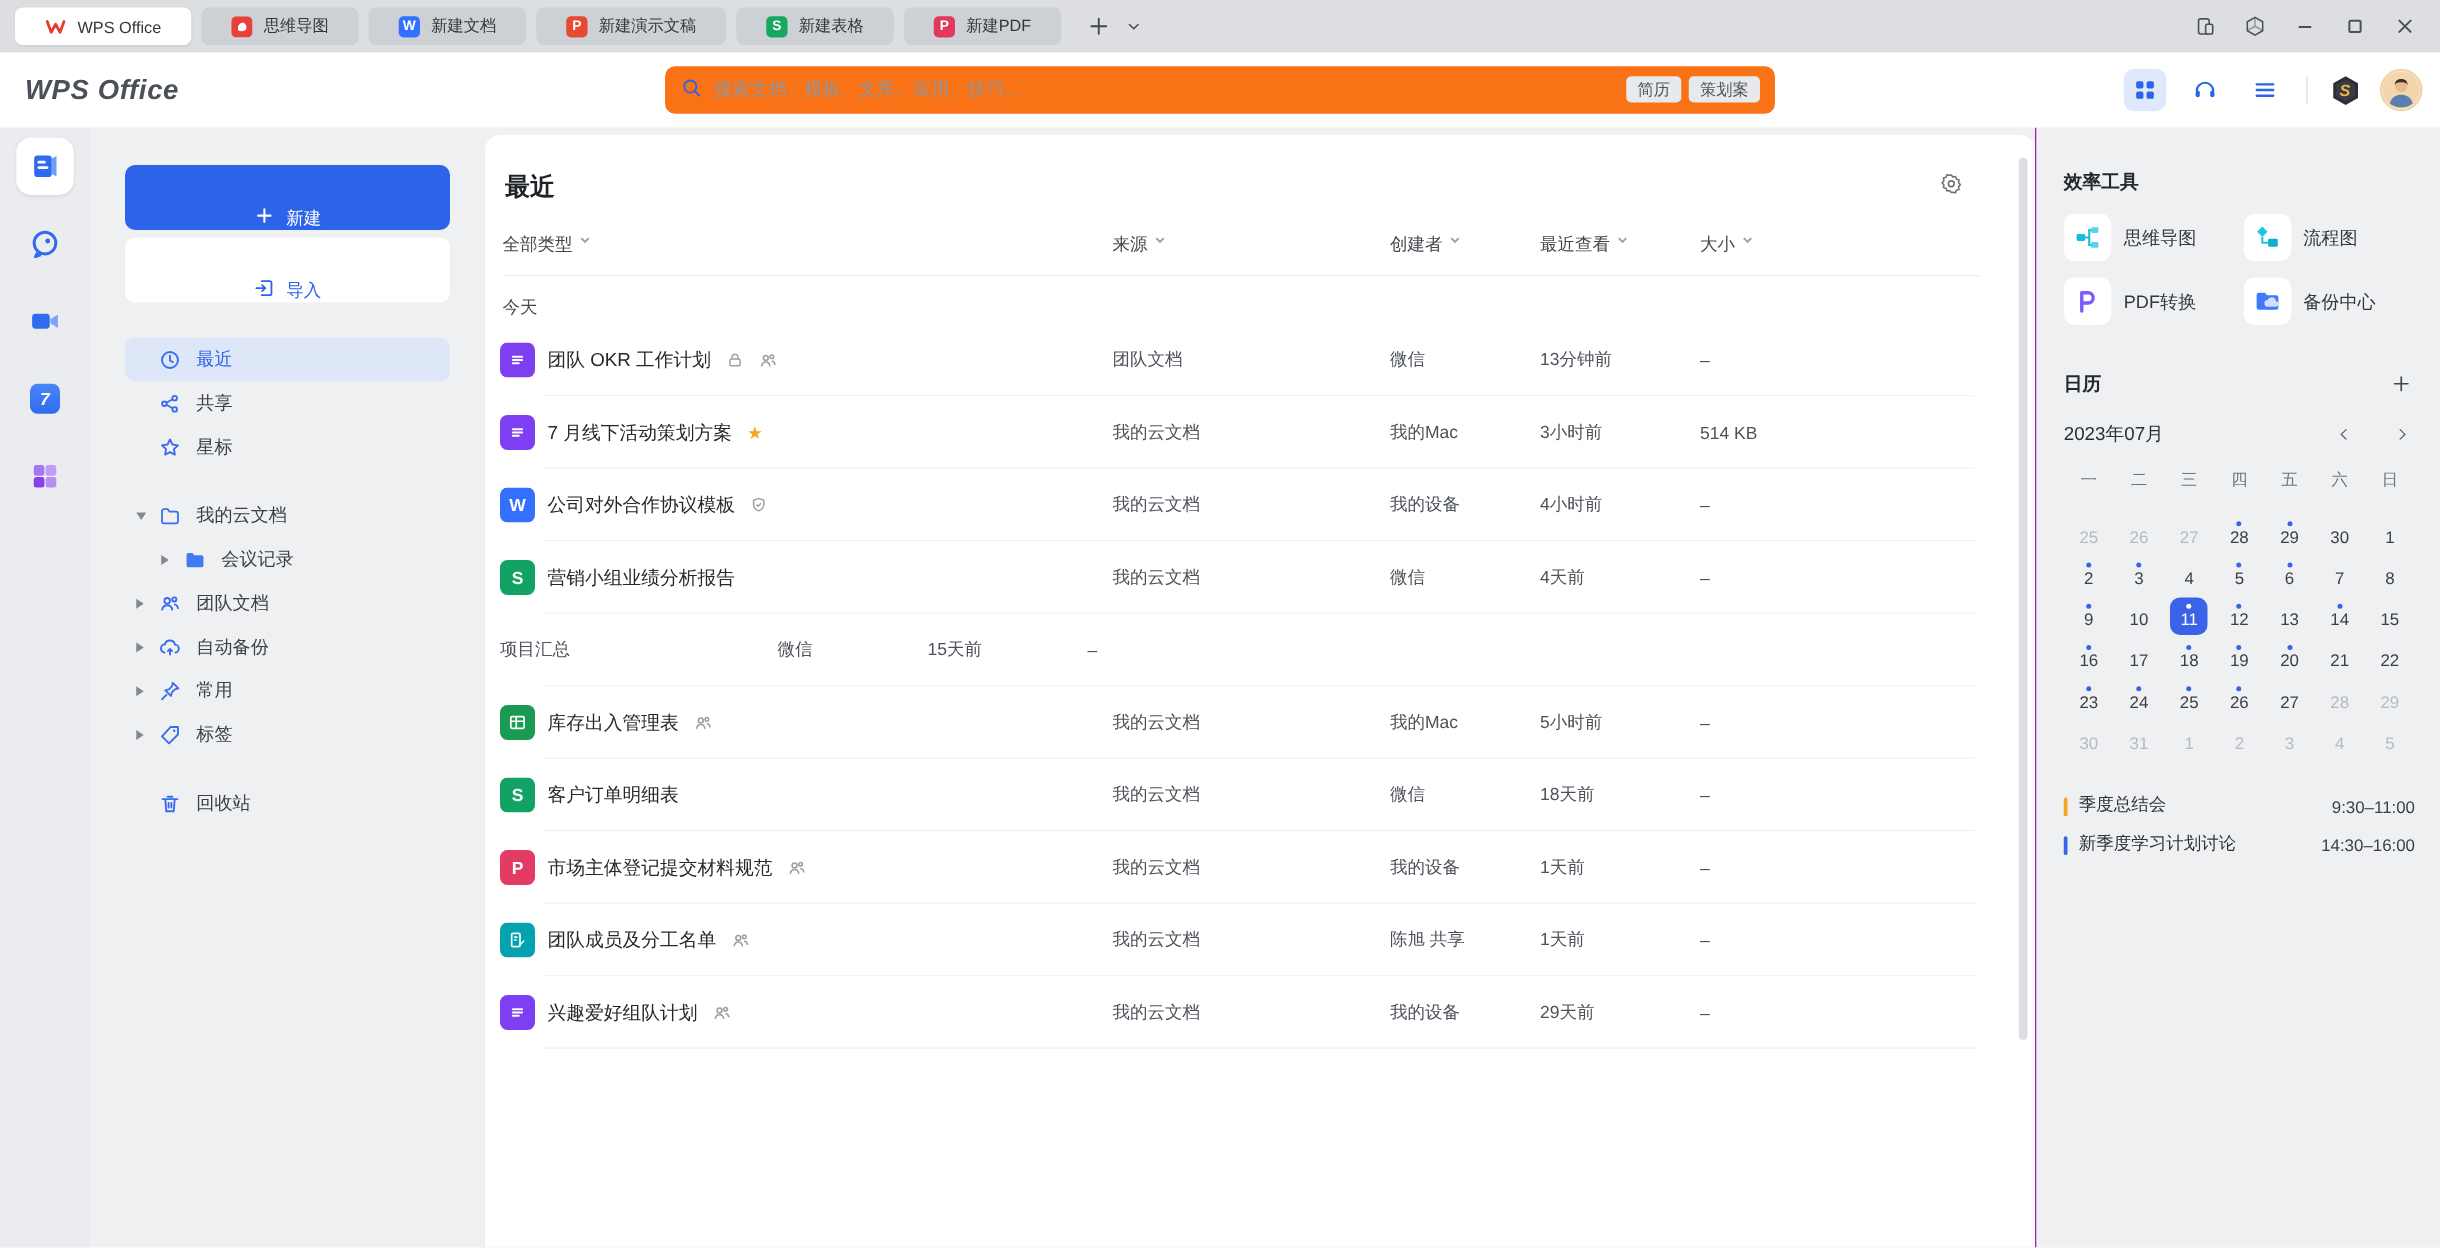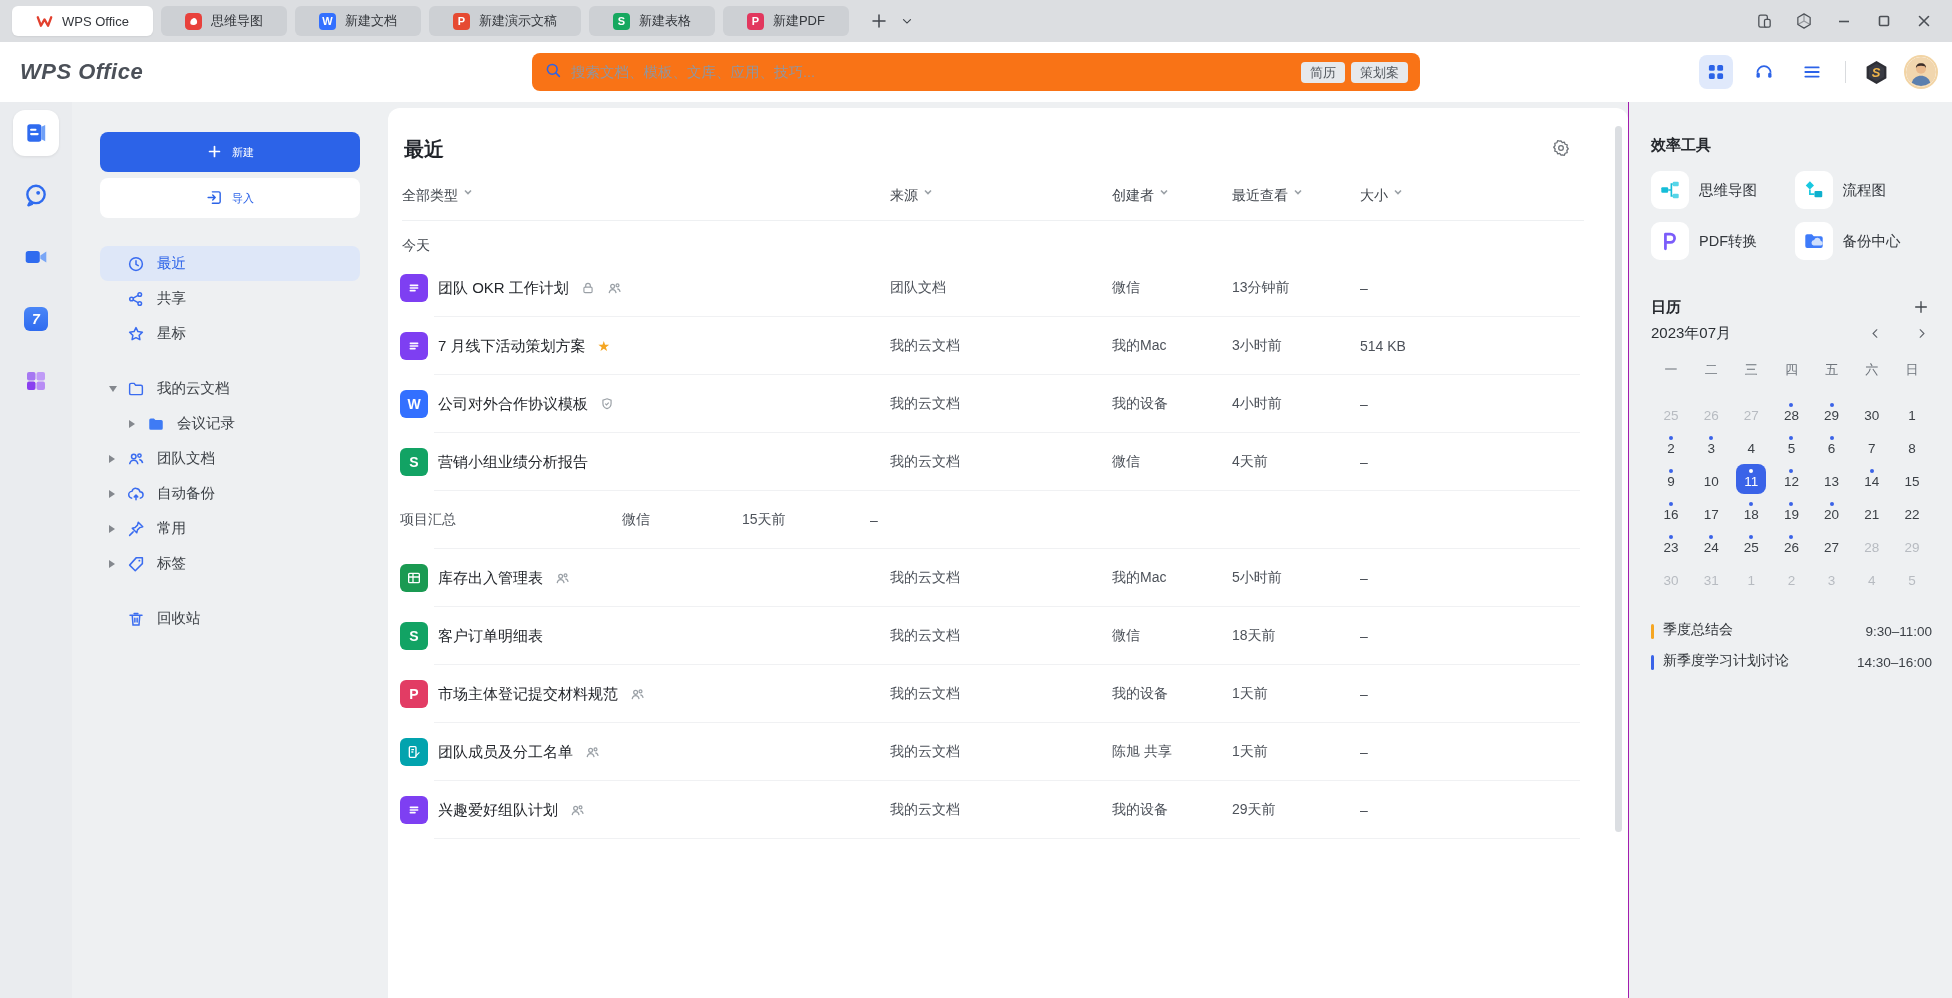--- a/index.html
+++ b/index.html
@@ -35,21 +35,21 @@
   .avatar{width:34px;height:34px;border-radius:50%;overflow:hidden;border:2px solid #f2d4a4;display:flex}
 
   
   .body{flex:1;display:flex;min-height:0}
   .rail{width:72px;background:#eaecef;display:flex;flex-direction:column;align-items:center;padding-top:8px;gap:16px;flex:0 0 auto}
   .rail-item{width:46px;height:46px;border-radius:12px;display:flex;align-items:center;justify-content:center}
   .rail-item.active{background:#fff;box-shadow:0 1px 3px rgba(0,0,0,.08)}
   .cal7{width:24px;height:24px;background:linear-gradient(#4a86f7,#2f6bef);font-size:14px;border-radius:6px;font-style:italic}
 
   .sidebar{width:316px;padding:30px 28px 0 28px;flex:0 0 auto}
-  .btn{height:40px;border-radius:8px;display:flex;align-items:center;justify-content:center;gap:9px;font-size:11px;cursor:default}
+  .btn{height:52px;border-radius:8px;display:flex;align-items:flex-end;justify-content:center;gap:9px;font-size:14px;cursor:default}
   .btn-new{background:#2c63e8;color:#fff}
   .btn-import{background:#fff;color:#2c63e8;margin-top:6px}
   .side-list{margin-top:28px}
   .side-item{height:35px;display:flex;align-items:center;border-radius:8px;font-size:14.5px;color:#3c4046;padding-right:8px}
   .side-item.active{background:#dee7f8;color:#2c63e8}
   .side-item.spaced{margin-top:20px}
   .side-item.child{padding-left:20px}
   .caret-box{width:26px;display:flex;align-items:center;justify-content:flex-start;padding-left:9px;flex:0 0 auto}
   .caret{width:0;height:0;border-style:solid;display:inline-block}
   .caret-right{border-width:4.5px 0 4.5px 6px;border-color:transparent transparent transparent #84888e}
@@ -76,21 +76,21 @@
   .scroll-thumb{position:absolute;right:6px;top:18px;width:7px;height:706px;border-radius:4px;background:#dbdee2}
 
   
   .rightpanel{width:324px;flex:0 0 auto;border-left:1px solid #a21caf;padding:34px 20px 0 22px;background:#eef0f2}
   .panel-title{font-size:15px;font-weight:700;color:#24272c}
   .tools-grid{display:grid;grid-template-columns:1fr 1fr;gap:13px 6px;margin-top:16px}
   .tool{display:flex;align-items:center;gap:10px}
   .tool-tile{width:38px;height:38px;border-radius:9px;background:#fff;display:flex;align-items:center;justify-content:center;flex:0 0 auto}
   .tool-label{font-size:14.5px;color:#33373d;white-space:nowrap}
   .cal-head{margin-top:36px;display:flex;align-items:center;justify-content:space-between}
-  .cal-month-row{margin-top:4px;display:flex;align-items:center;justify-content:space-between}
+  .cal-month-row{margin-top:18px;display:flex;align-items:center;justify-content:space-between}
   .cal-month{font-size:15px;color:#2b2f34}
   .cal-nav{display:flex;align-items:center;gap:24px}
   .icon-btn{display:flex;align-items:center;justify-content:center;width:22px;height:22px}
   .cal-grid{margin-top:12px;display:grid;grid-template-columns:repeat(7,1fr)}
   .cal-wd{height:28px;display:flex;align-items:center;justify-content:center;font-size:13px;color:#6e747c}
   .cal-cell{height:33px;display:flex;align-items:center;justify-content:center}
   .cal-inner{width:30px;height:30px;border-radius:8px;display:flex;flex-direction:column;align-items:center;justify-content:center}
   .cal-dot{width:4px;height:4px;border-radius:2px;background:#3a63e8;margin-bottom:1px;visibility:hidden}
   .cal-cell.dot .cal-dot{visibility:visible}
   .cal-num{font-size:13.5px;color:#3c4147;line-height:15px}

